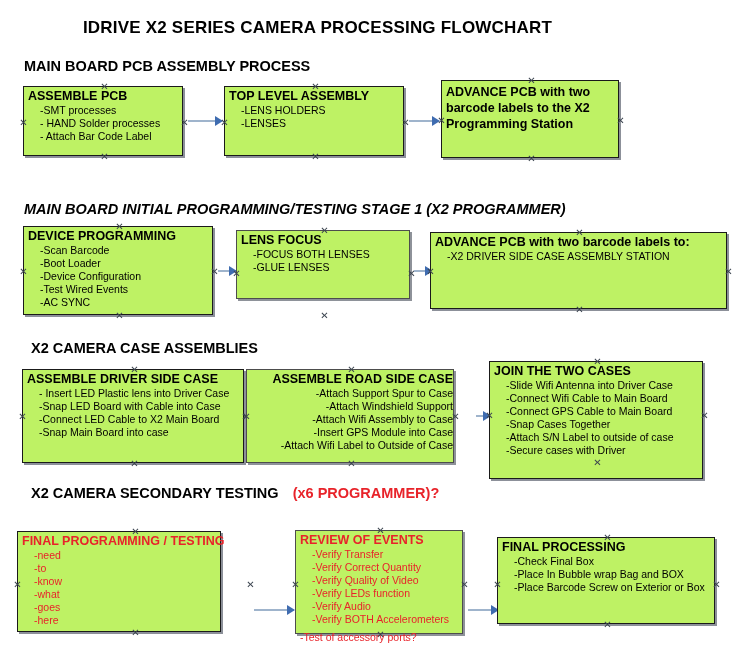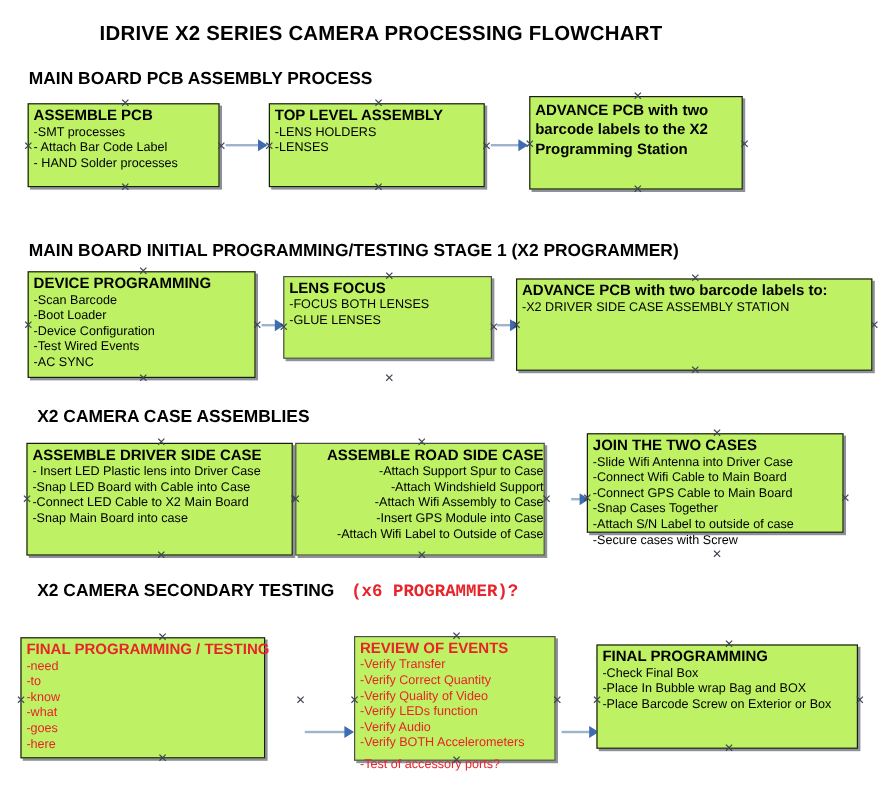--- a/index.html
+++ b/index.html
@@ -12,41 +12,41 @@
 
   
   .doc-title{
     position:absolute;left:16px;top:18px;width:603px;text-align:center;
     font-size:17px;font-weight:bold;letter-spacing:.2px;
   }
   .section-head{
     position:absolute;font-size:14.5px;font-weight:bold;letter-spacing:0px;
     white-space:nowrap;
   }
-  .section-head .accent{color:#e8232a;font-family:Liberation Mono, monospace;}
+  .section-head .accent{color:#e8232a;}
 
   
   .node{
     position:absolute;box-sizing:border-box;
     background:#bef264;
     border:1px solid #1a1a1a;
     box-shadow:2px 2px 0 0 rgba(120,125,135,.85);
   }
   .node.gray-edge{
     border:1px solid #4d4d4d;
     box-shadow:2px 2px 0 0 rgba(130,134,142,.9);
   }
   .node .title{
     font-size:12.5px;font-weight:bold;line-height:14px;
     padding:2px 0 1px 4px;white-space:nowrap;
   }
   .node .title.wrap{white-space:normal;}
   .node ul{margin:0;padding:0;list-style:none;}
   .node li{
-    font-size:10.5px;line-height:13px;padding-left:4px;white-space:nowrap;
+    font-size:10.5px;line-height:13px;padding-left:16px;white-space:nowrap;
   }
   .node.red .title,.node.red li{color:#e8232a;}
   .node .overflow-line{
     position:absolute;left:4px;font-size:10.5px;line-height:13px;
     color:#e8232a;white-space:nowrap;
   }
 
   
   .node .bigbold{
     font-size:12.5px;font-weight:bold;line-height:16px;padding:3px 0 0 4px;
@@ -75,22 +75,22 @@
   <div class="doc-title">IDRIVE X2  SERIES CAMERA PROCESSING FLOWCHART</div>
 
   <div class="section-head" style="left:24px;top:58px;">
     <span>MAIN BOARD PCB ASSEMBLY PROCESS</span>
   </div>
 
   <div class="node" style="left:23px;top:86px;width:160px;height:70px;">
     <div class="title">ASSEMBLE PCB</div>
     <ul>
       <li>-SMT processes</li>
+      <li>- HAND Solder processes</li>
       <li>- Attach Bar Code Label</li>
-      <li>- HAND Solder processes</li>
     </ul>
     <span class="handle" style="left:76px;top:-5px;"></span>
     <span class="handle" style="left:-5px;top:31px;"></span>
     <span class="handle" style="left:156px;top:31px;"></span>
     <span class="handle" style="left:76px;top:65px;"></span>
   </div>
 
   <div class="conn" style="left:188px;top:120px;width:34px;">
     <span class="head"></span>
   </div>
@@ -112,21 +112,21 @@
   </div>
 
   <div class="node" style="left:441px;top:80px;width:178px;height:78px;">
     <div class="bigbold title wrap">ADVANCE PCB with two barcode labels to the  X2 Programming Station</div>
     <span class="handle" style="left:85px;top:-5px;"></span>
     <span class="handle" style="left:-5px;top:35px;"></span>
     <span class="handle" style="left:174px;top:35px;"></span>
     <span class="handle" style="left:85px;top:73px;"></span>
   </div>
 
-  <div class="section-head" style="left:24px;top:201px;">
+  <div class="section-head" style="left:24px;top:201px;font-style:italic;">
     <span>MAIN BOARD INITIAL PROGRAMMING/TESTING STAGE 1 (X2 PROGRAMMER)</span>
   </div>
 
   <div class="node" style="left:23px;top:226px;width:190px;height:89px;">
     <div class="title">DEVICE PROGRAMMING</div>
     <ul>
       <li>-Scan Barcode</li>
       <li>-Boot Loader</li>
       <li>-Device Configuration</li>
       <li>-Test Wired Events</li>
@@ -203,29 +203,29 @@
     <span class="handle" style="left:100px;top:-5px;"></span>
     <span class="handle" style="left:-5px;top:42px;"></span>
     <span class="handle" style="left:204px;top:42px;"></span>
     <span class="handle" style="left:100px;top:89px;"></span>
   </div>
 
   <div class="conn" style="left:476px;top:415px;width:14px;">
     <span class="head"></span>
   </div>
 
-  <div class="node" style="left:489px;top:361px;width:214px;height:83px;">
+  <div class="node" style="left:489px;top:361px;width:214px;height:118px;">
     <div class="title">JOIN THE TWO CASES</div>
     <ul>
       <li>-Slide Wifi Antenna into Driver Case</li>
       <li>-Connect Wifi Cable to Main Board</li>
       <li>-Connect GPS Cable to Main Board</li>
       <li>-Snap Cases Together</li>
       <li>-Attach S/N Label to outside of case</li>
-      <li>-Secure cases with Screw</li>
+      <li>-Secure cases with Driver</li>
     </ul>
     <span class="handle" style="left:103px;top:-5px;"></span>
     <span class="handle" style="left:-5px;top:49px;"></span>
     <span class="handle" style="left:210px;top:49px;"></span>
     <span class="handle" style="left:103px;top:96px;"></span>
   </div>
 
   <div class="section-head" style="left:31px;top:485px;">
     <span>X2 CAMERA SECONDARY TESTING</span>
     <span class="accent" style="margin-left:10px;">(x6 PROGRAMMER)?</span>
@@ -266,21 +266,21 @@
     <span class="handle" style="left:-5px;top:49px;"></span>
     <span class="handle" style="left:164px;top:49px;"></span>
     <span class="handle" style="left:80px;top:99px;"></span>
   </div>
 
   <div class="conn" style="left:468px;top:609px;width:30px;">
     <span class="head"></span>
   </div>
 
   <div class="node" style="left:497px;top:537px;width:218px;height:87px;">
-    <div class="title">FINAL PROGRAMMING</div>
+    <div class="title">FINAL PROCESSING</div>
     <ul>
       <li> -Check Final Box</li>
       <li>-Place In Bubble wrap Bag and BOX</li>
       <li>-Place Barcode Screw on Exterior or Box</li>
     </ul>
     <span class="handle" style="left:105px;top:-5px;"></span>
     <span class="handle" style="left:-5px;top:42px;"></span>
     <span class="handle" style="left:214px;top:42px;"></span>
     <span class="handle" style="left:105px;top:82px;"></span>
   </div>

